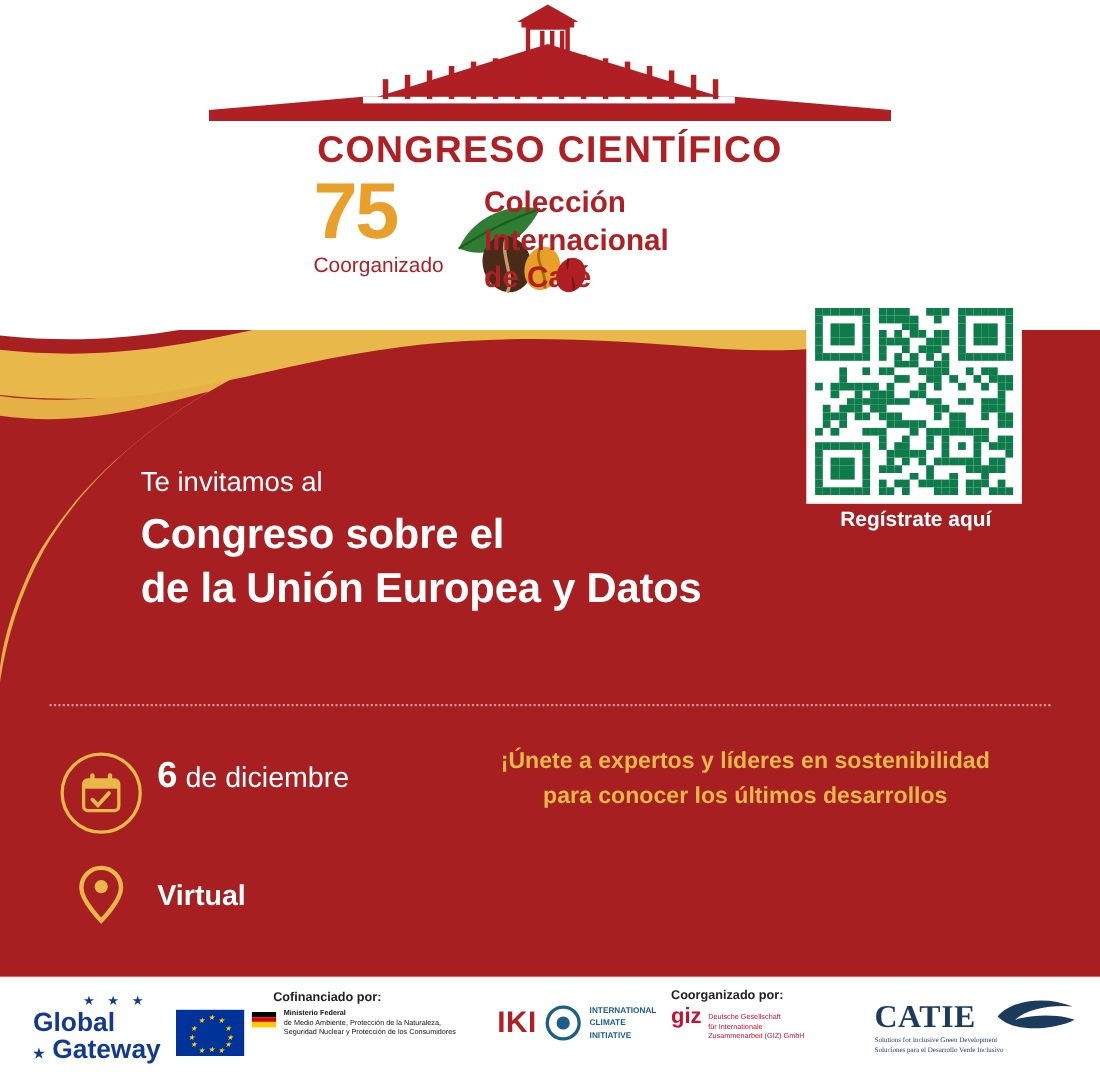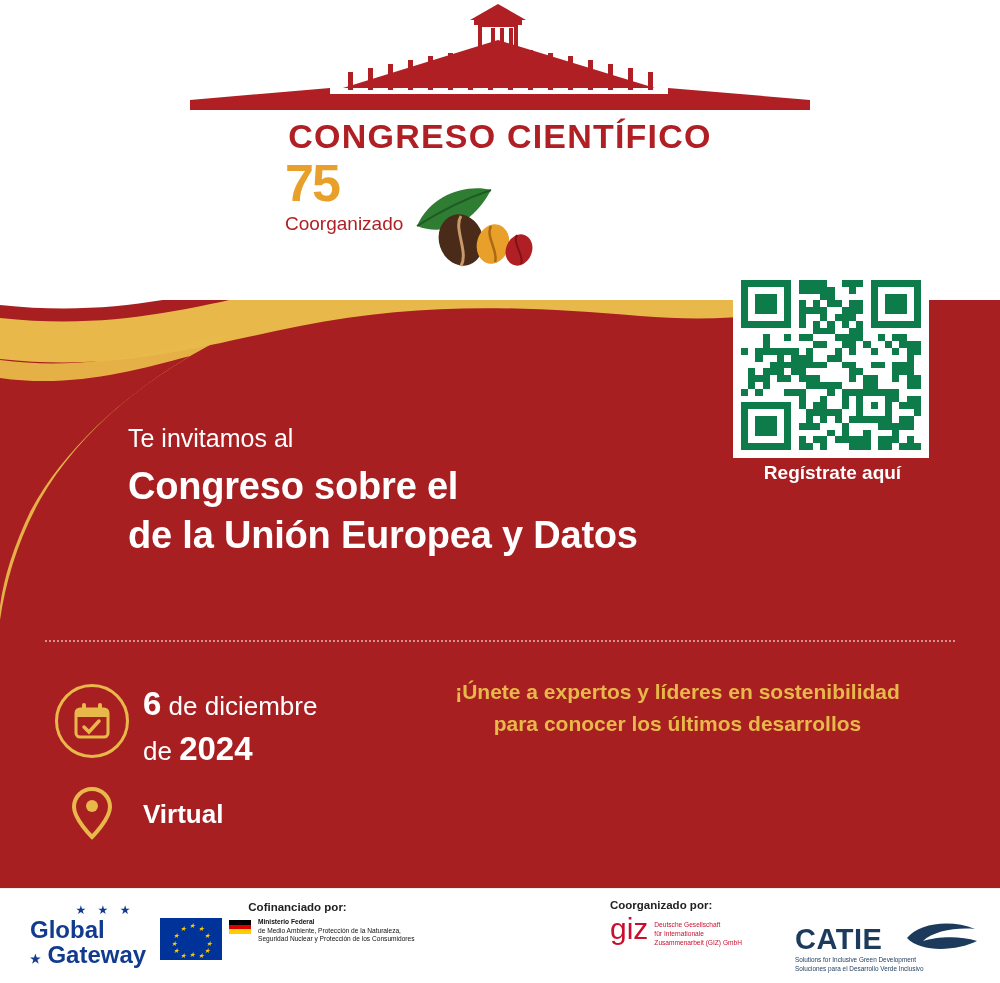--- a/index.html
+++ b/index.html
@@ -32,21 +32,21 @@
     text-align: center;
     font-size: 34px; font-weight: bold; letter-spacing: 1.2px;
     color: #b01f24;
   }
 
   
   .seventyfive {
     position: absolute; left: 285px; top: 160px; width: 140px;
   }
   .seventyfive .num {
-    font-size: 52px; font-weight: bold; color: #e8a02a; line-height: 0.9;
+    font-size: 72px; font-weight: bold; color: #e8a02a; line-height: 0.9;
     letter-spacing: -2px;
   }
   .seventyfive .ani {
     font-size: 19px; color: #b01f24; font-weight: 500; margin-top: 6px;
   }
 
   .beans { position: absolute; left: 405px; top: 178px; width: 130px; height: 95px; }
 
   .coleccion {
     position: absolute; left: 440px; top: 168px; width: 300px;
@@ -164,25 +164,25 @@
   .iki { left: 452px; top: 24px; width: 150px; display:flex; align-items:center; gap:8px;}
   .iki .ikitext { font-size: 27px; font-weight: bold; color: #b01f24; letter-spacing: 0.5px;}
   .iki .circ { width: 32px; height: 32px; border: 3px solid #1b5e8c; border-radius:50%; position:relative;}
   .iki .circ::after{content:""; position:absolute; left:7px; top:7px; width:12px; height:12px; background:#1b5e8c; border-radius:50%;}
   .iki .lbl { font-size: 7.5px; font-weight: bold; color: #1b5e8c; line-height: 1.5; }
 
   
   .gizb { left: 610px; top: 10px; width: 200px; }
   .gizb .ttl { font-size: 11.5px; font-weight: bold; color: #222; margin-bottom: 4px; }
   .gizb .row { display:flex; align-items:flex-start; gap: 6px; }
-  .gizb .giz { font-size: 30px; font-weight: normal; color: #c8102e; line-height: 0.95; }
+  .gizb .giz { font-size: 20px; font-weight: bold; color: #c8102e; line-height: 0.95; }
   .gizb .mini { font-size: 6.6px; line-height: 1.35; color: #c8102e; padding-top: 6px;}
 
   
-  .catie { left: 795px; top: 34px; width: 190px; }
+  .catie { left: 795px; top: 20px; width: 190px; font-family: Liberation Serif, serif; }
   .catie .name { font-size: 29px; font-weight: bold; color: #1b3a5c; letter-spacing: 0.5px; }
   .catie .mini { font-size: 6.4px; color: #1b3a5c; line-height: 1.4; }
   .catie .swoosh { position: absolute; left: 110px; top: -2px; }
 </style>
 </head>
 <body>
 
 <div class="poster">
 
   <svg class="body-red" width="1000" height="895" viewBox="0 0 1000 895" preserveAspectRatio="none">
@@ -254,20 +254,25 @@
       <ellipse cx="56" cy="62" rx="22" ry="26" fill="#4a2a18" transform="rotate(-18 56 62)"></ellipse>
       <path d="M56,38 C48,50 64,74 56,88" stroke="#c89a6a" stroke-width="3" fill="none"></path>
 
       <ellipse cx="88" cy="66" rx="16" ry="20" fill="#e8a02a" transform="rotate(16 88 66)"></ellipse>
       <path d="M86,48 C80,58 94,74 90,84" stroke="#a86a12" stroke-width="2.5" fill="none"></path>
 
       <ellipse cx="114" cy="72" rx="13" ry="16" fill="#b01f24" transform="rotate(22 114 72)"></ellipse>
       <path d="M112,57 C107,66 120,78 116,86" stroke="#7d1317" stroke-width="2" fill="none"></path>
     </svg>
 
+    <div class="coleccion">
+      <div class="l1">Colección</div>
+      <div class="l2">Internacional</div>
+      <div class="l3">de Café</div>
+    </div>
   </div>
 
   <div class="qr-box">
     <div class="qr-grid" id="qrgrid">
         <i class="on" style="background: rgb(14, 124, 74);"></i>
         <i class="on" style="background: rgb(14, 124, 74);"></i>
         <i class="on" style="background: rgb(14, 124, 74);"></i>
         <i class="on" style="background: rgb(14, 124, 74);"></i>
         <i class="on" style="background: rgb(14, 124, 74);"></i>
         <i class="on" style="background: rgb(14, 124, 74);"></i>
@@ -908,22 +913,20 @@
         <rect x="4" y="8" width="32" height="28" rx="4" fill="none" stroke="#e8b94a" stroke-width="3"></rect>
         <rect x="4" y="8" width="32" height="8" fill="#e8b94a"></rect>
         <rect x="10" y="2" width="4" height="9" rx="2" fill="#e8b94a"></rect>
         <rect x="26" y="2" width="4" height="9" rx="2" fill="#e8b94a"></rect>
         <path d="M12,26 l5,5 l10,-11" fill="none" stroke="#e8b94a" stroke-width="3.5" stroke-linecap="round"></path>
       </svg>
     </div>
     <div class="date-text">
       <div><b>6</b>
         <span>de diciembre</span></div>
-      <div><span>de</span>
-        <b>2024</b></div>
     </div>
   </div>
 
   <div class="place-row">
     <svg class="pin-icon" width="46" height="56" viewBox="0 0 46 56">
       <path d="M23,4 C13,4 5,12 5,22 C5,34 23,52 23,52 C23,52 41,34 41,22 C41,12 33,4 23,4 Z" fill="none" stroke="#e8b94a" stroke-width="4"></path>
       <circle cx="23" cy="21" r="6" fill="#e8b94a"></circle>
     </svg>
     <div class="place-text">Virtual</div>
   </div>
@@ -970,20 +973,29 @@
           <div style="background:#ffce00"></div>
         </div>
         <div class="mini">
           <b>Ministerio Federal</b><br>
           <span>de Medio Ambiente, Protección de la Naturaleza,</span><br>
           <span>Seguridad Nuclear y Protección de los Consumidores</span>
         </div>
       </div>
     </div>
 
+    <div class="f-item iki">
+      <div class="ikitext">IKI</div>
+      <div class="circ"></div>
+      <div class="lbl">
+        <div>INTERNATIONAL</div>
+        <div>CLIMATE</div>
+        <div>INITIATIVE</div>
+      </div>
+    </div>
 
     <div class="f-item gizb">
       <div class="ttl">Coorganizado por:</div>
       <div class="row">
         <div class="giz">giz</div>
         <div class="mini">
           <div>Deutsche Gesellschaft</div>
           <div>für Internationale</div>
           <div>Zusammenarbeit (GIZ) GmbH</div>
         </div>

